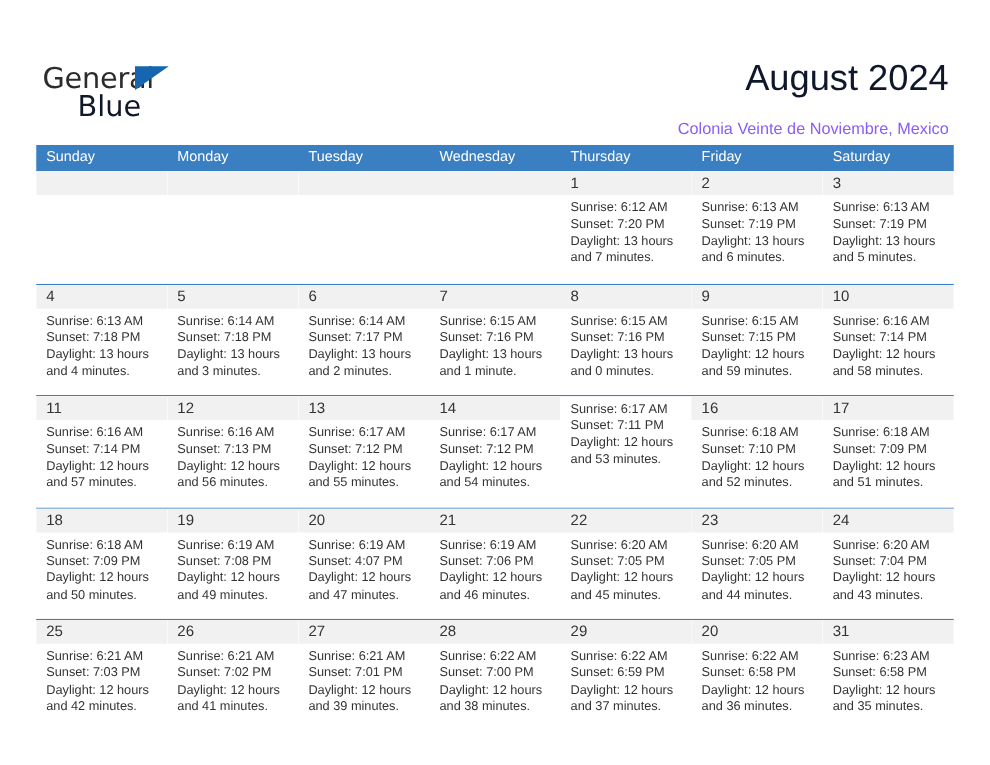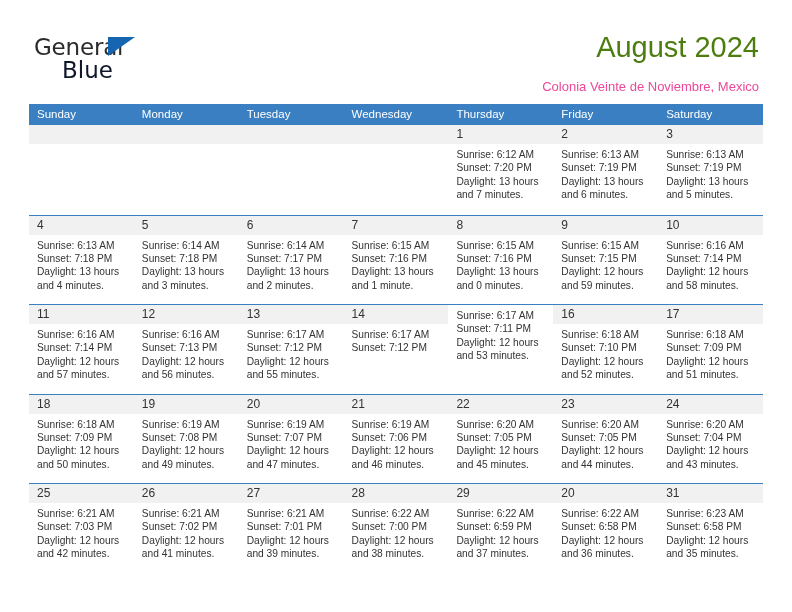--- a/index.html
+++ b/index.html
@@ -17,21 +17,21 @@
   .page {
     position: relative;
     width: 792px;
     height: 612px;
     box-sizing: border-box;
   }
 
   
   .header {
     position: absolute;
-    left: 0; top: 0;
+    left: 0; top: 16px;
     width: 792px;
     height: 100px;
   }
   .logo {
     position: absolute;
     left: 34px;
     top: 34px;
     width: 200px;
     height: 56px;
   }
@@ -60,40 +60,40 @@
     color: #0f172a;
     font-family: "DejaVu Sans", sans-serif;
     font-weight: 400;
     line-height: 26px;
   }
   .title {
     position: absolute;
     right: 33px;
     top: 31px;
     font-size: 29px;
-    color: #4d7c0f;
+    color: #0f172a;
     font-weight: 400;
     text-align: right;
     white-space: nowrap;
   }
   .subtitle {
     position: absolute;
     right: 33px;
     top: 79px;
     font-size: 13px;
-    color: #ec4899;
+    color: #8b5cf6;
     text-align: right;
     white-space: nowrap;
   }
 
   
   .calendar {
     position: absolute;
     left: 29px;
-    top: 104px;
+    top: 116px;
     width: 734px;
   }
   .weekdays {
     display: flex;
     background: #3a7fc1;
     height: 21px;
   }
   .weekday {
     flex: 1 1 0;
     color: #ffffff;
@@ -330,20 +330,21 @@
               <div class="wrap">Daylight: 12 hours and 55 minutes.</div>
             </div>
           </div>
           <div class="day">
             <div class="daynum-band">
               <div class="daynum">14</div>
             </div>
             <div class="dayinfo">
               <div>Sunrise: 6:17 AM</div>
               <div>Sunset: 7:12 PM</div>
+              <div class="wrap">Daylight: 12 hours and 54 minutes.</div>
             </div>
           </div>
           <div class="day">
             <div class="dayinfo">
               <div>Sunrise: 6:17 AM</div>
               <div>Sunset: 7:11 PM</div>
               <div class="wrap">Daylight: 12 hours and 53 minutes.</div>
             </div>
           </div>
           <div class="day">
@@ -387,21 +388,21 @@
               <div>Sunset: 7:08 PM</div>
               <div class="wrap">Daylight: 12 hours and 49 minutes.</div>
             </div>
           </div>
           <div class="day">
             <div class="daynum-band">
               <div class="daynum">20</div>
             </div>
             <div class="dayinfo">
               <div>Sunrise: 6:19 AM</div>
-              <div>Sunset: 7:07 PM</div>
+              <div>Sunset: 4:07 PM</div>
               <div class="wrap">Daylight: 12 hours and 47 minutes.</div>
             </div>
           </div>
           <div class="day">
             <div class="daynum-band">
               <div class="daynum">21</div>
             </div>
             <div class="dayinfo">
               <div>Sunrise: 6:19 AM</div>
               <div>Sunset: 7:06 PM</div>

